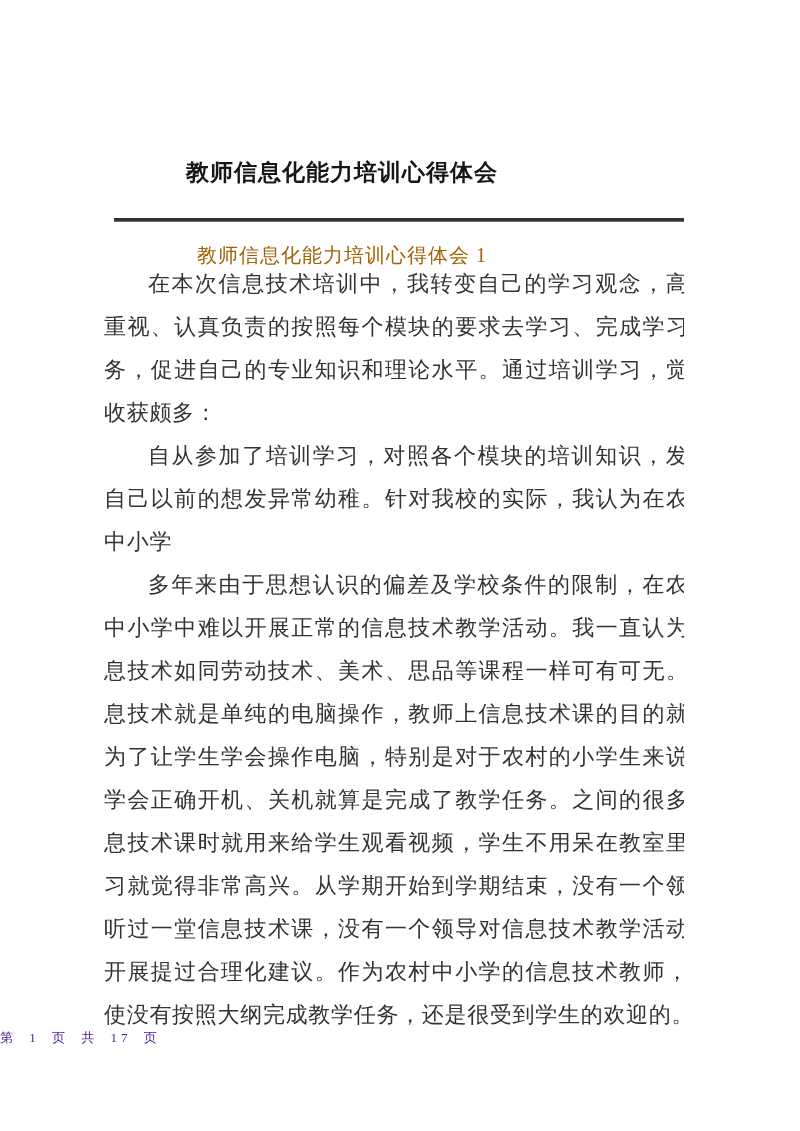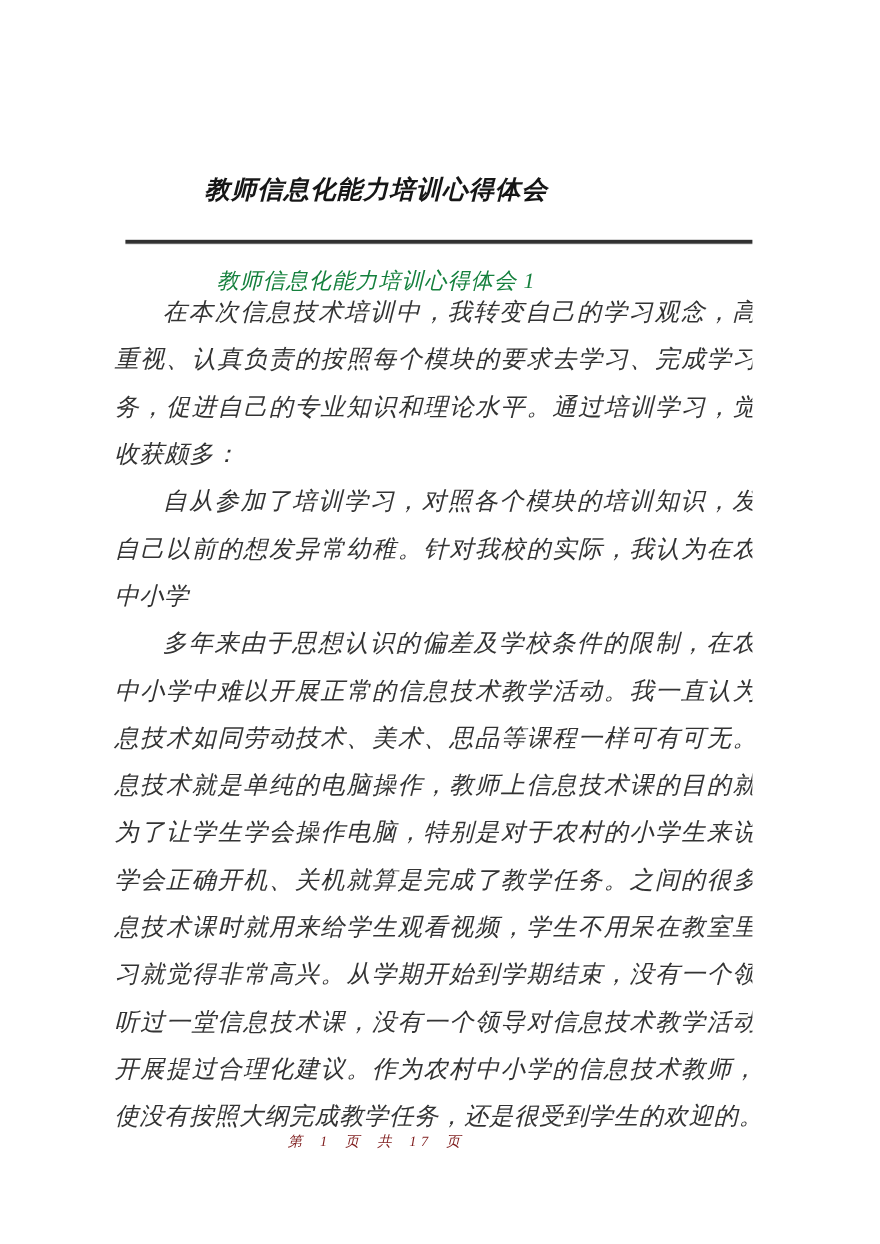--- a/index.html
+++ b/index.html
@@ -4,21 +4,20 @@
 <style>
   * { box-sizing: border-box; }
   html, body { margin: 0; padding: 0; background: #ffffff; }
   .page {
     position: relative;
     width: 684px;
     height: 1131px;
     background: #ffffff;
     overflow: hidden;
     font-family: "Liberation Serif", serif;
-    font-style: italic;
   }
   .doc-title {
     position: absolute;
     top: 157px;
     left: 0;
     width: 100%;
     margin: 0;
     text-align: center;
     font-family: "Liberation Sans", sans-serif;
     font-weight: bold;
@@ -35,21 +34,21 @@
     background: linear-gradient(to bottom, #303030 60%, #8a8a8a 100%);
   }
   .subtitle {
     position: absolute;
     top: 242px;
     left: 0;
     width: 100%;
     text-align: center;
     font-size: 20px;
     letter-spacing: 1px;
-    color: #15803d;
+    color: #a16207;
   }
   .doc-body {
     position: absolute;
     top: 262px;
     left: 104px;
     width: 608px;
   }
   .doc-body p {
     margin: 0;
     text-indent: 2em;
@@ -58,25 +57,24 @@
     letter-spacing: 0.7px;
     color: #333333;
     text-align: justify;
     text-justify: inter-ideograph;
   }
   .doc-footer {
     position: absolute;
     top: 1029px;
     left: 0;
     width: 100%;
-    text-align: center;
     font-size: 13px;
     letter-spacing: 4px;
     word-spacing: 5px;
-    color: #7f1d1d;
+    color: #4c1d95;
   }
 </style>
 </head>
 <body>
 
 <div class="page">
 
   <h1 class="doc-title">教师信息化能力培训心得体会</h1>
 
   <div class="title-rule"></div>

